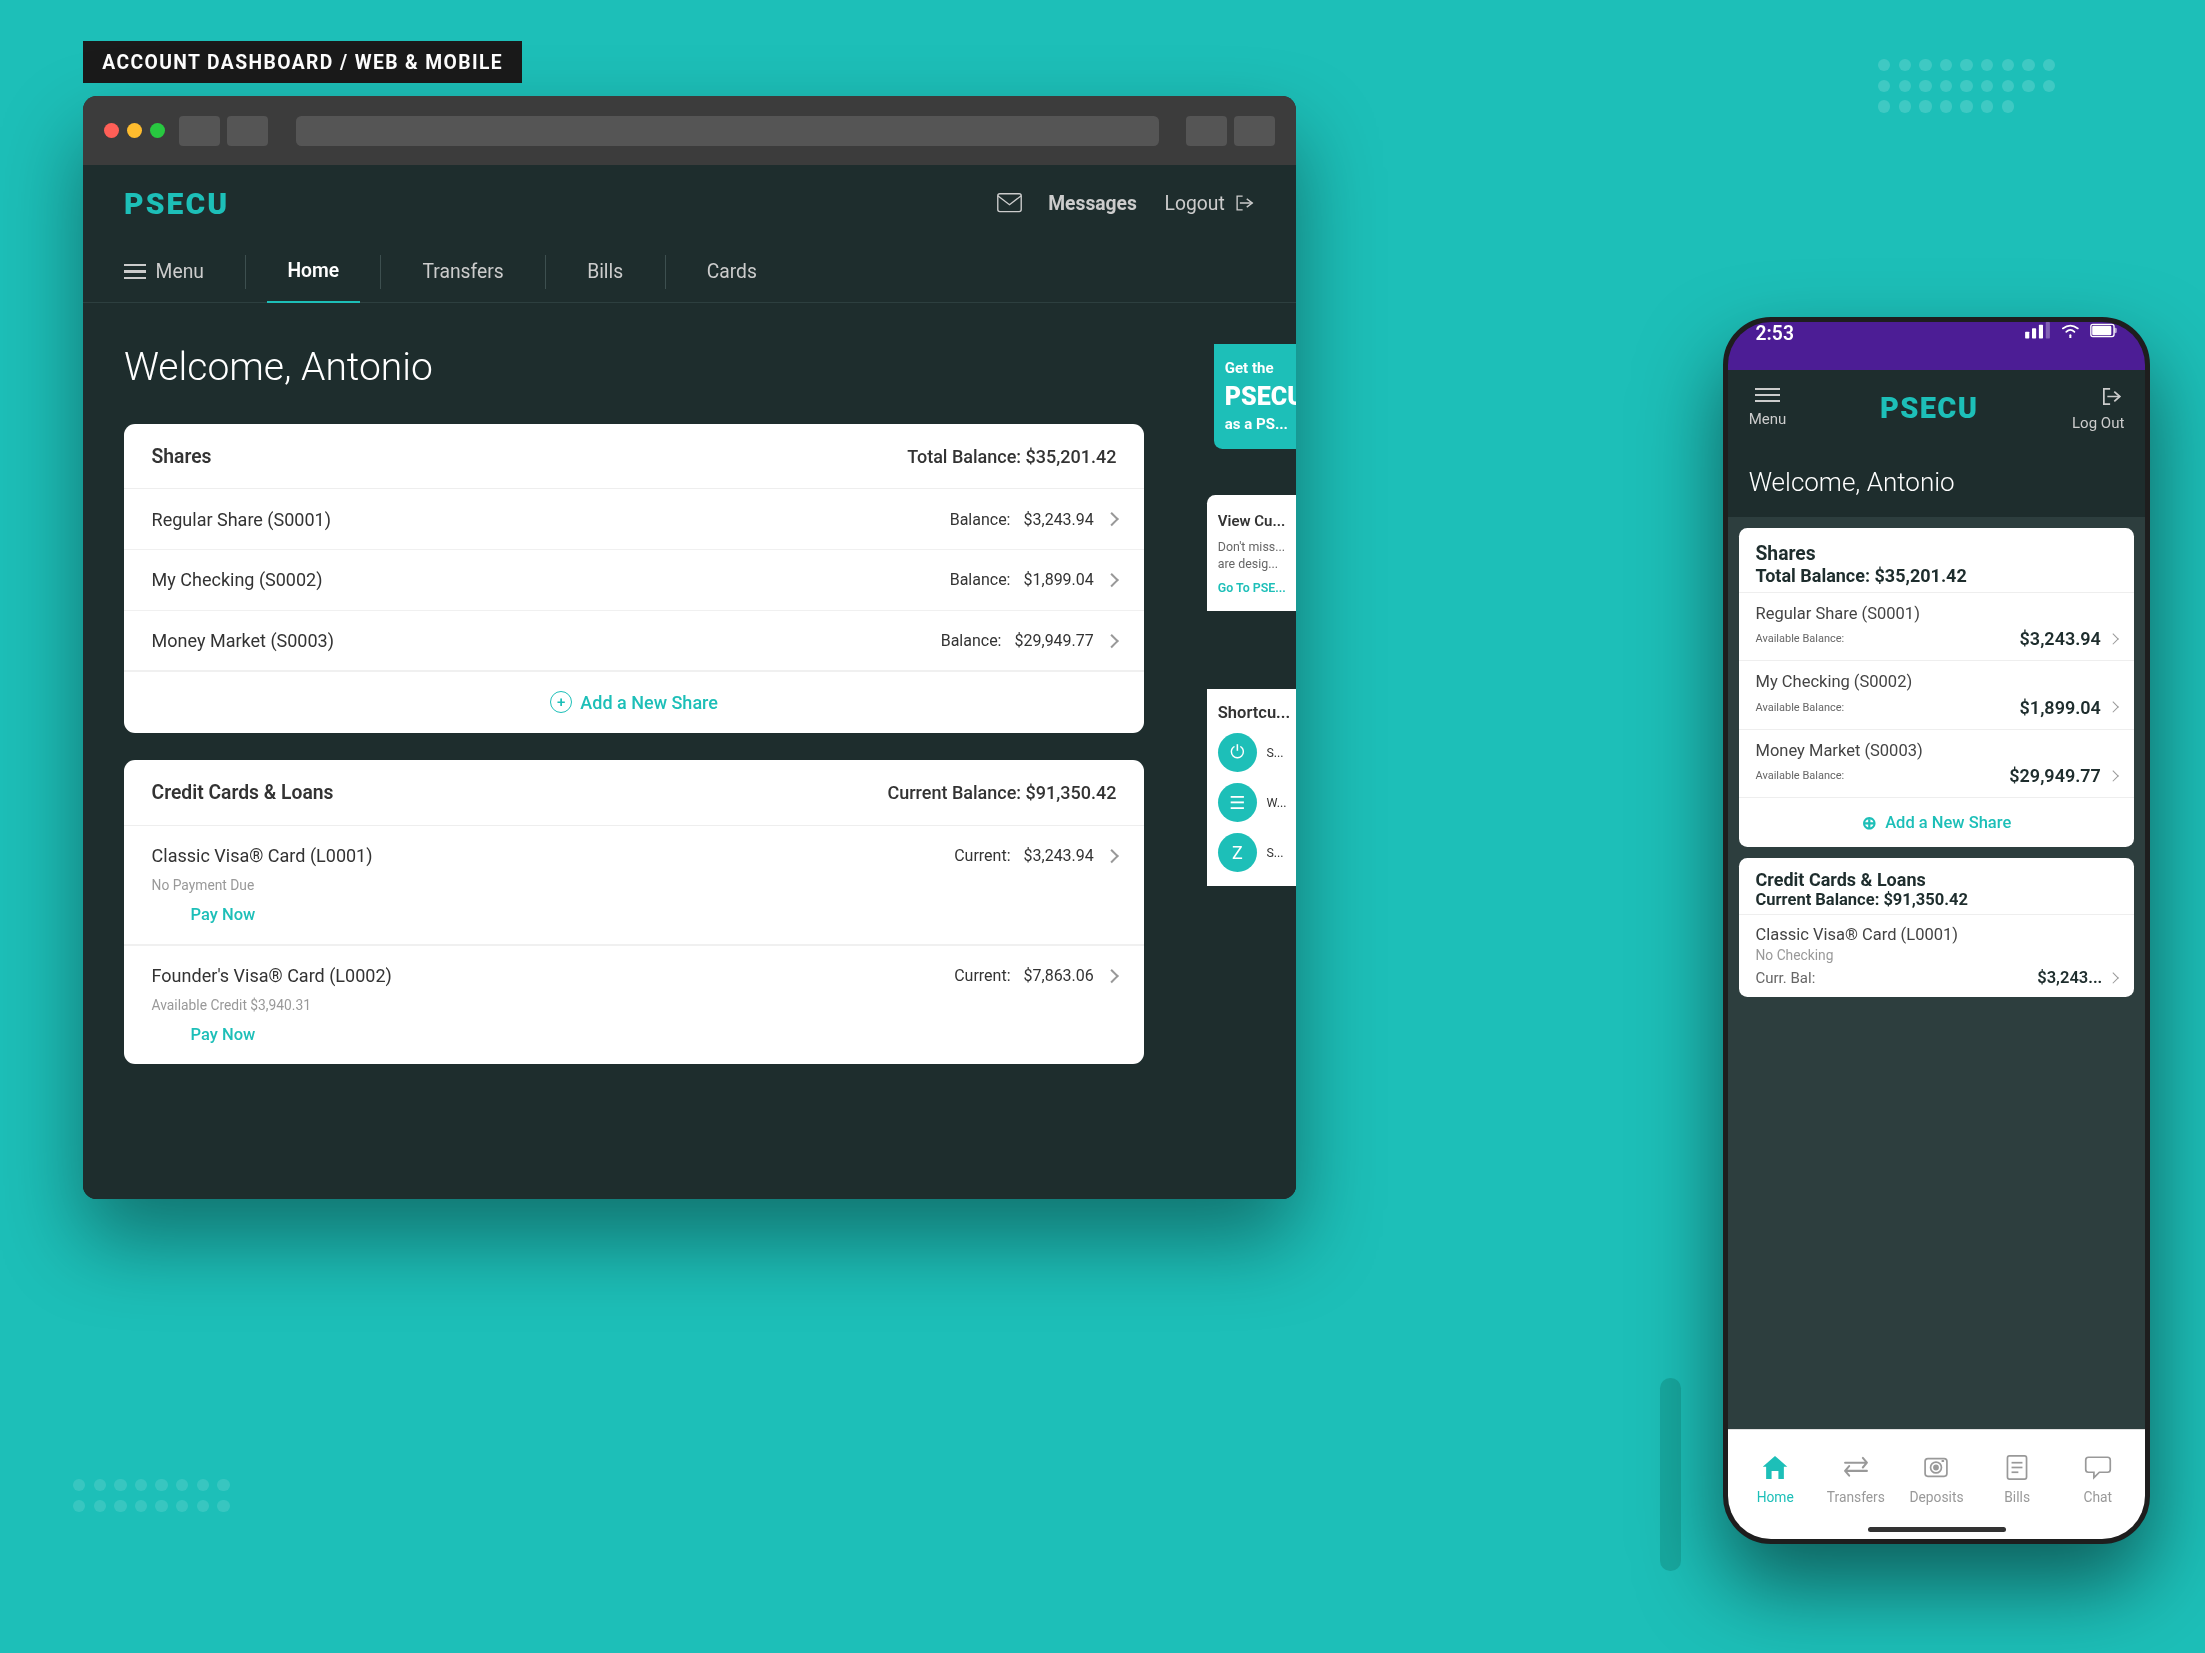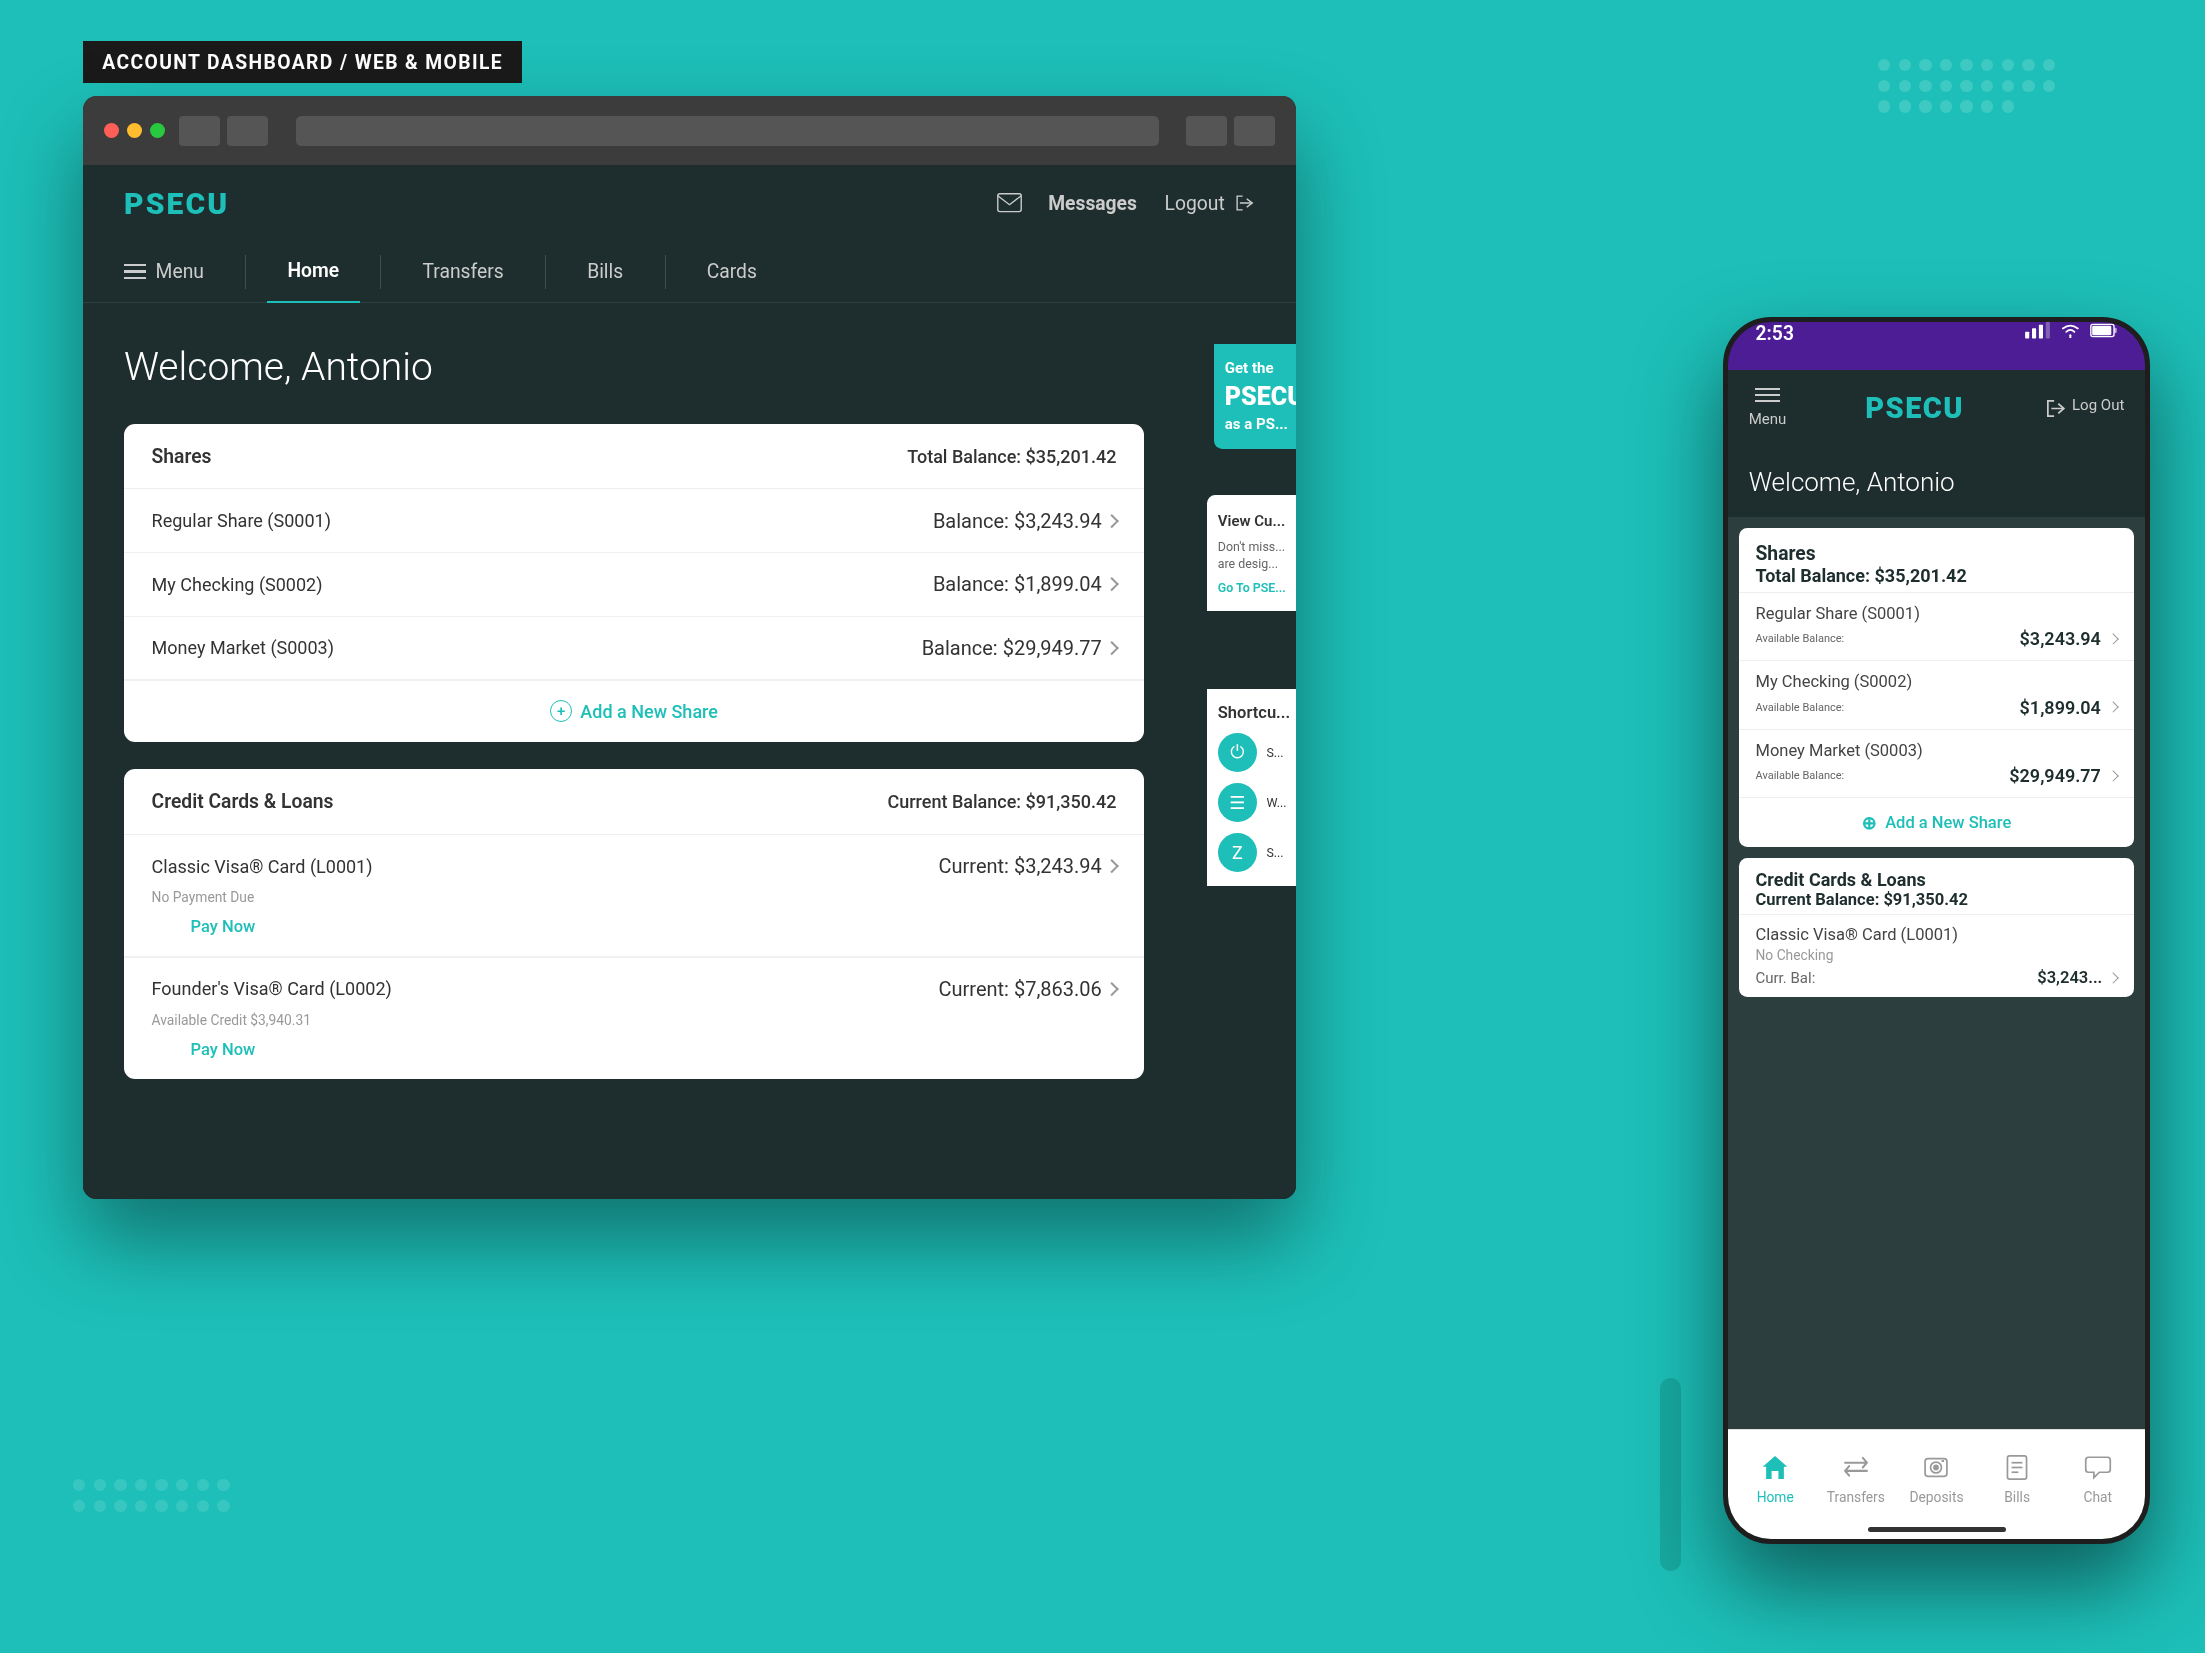--- a/index.html
+++ b/index.html
@@ -250,22 +250,22 @@
     }
 
     .account-row-left {
       font-size: 18px;
       color: #333;
     }
 
     .account-row-right {
       display: flex;
       align-items: center;
-      gap: 5px;
-      font-size: 20px;
+      gap: 13px;
+      font-size: 16px;
       color: #333;
     }
 
     .chevron-right {
       width: 9.6px;
       height: 9.6px;
       border-right: 2.1px solid #999;
       border-top: 2.1px solid #999;
       transform: rotate(45deg);
     }
@@ -369,22 +369,22 @@
 
     .mobile-logo {
       color: #1dbfb8;
       font-size: 29px;
       font-weight: 900;
       letter-spacing: 1.4px;
     }
 
     .mobile-logout-btn {
       display: flex;
-      flex-direction: row;
-      align-items: flex-start;
+      flex-direction: column;
+      align-items: flex-end;
       gap: 4.1px;
       color: #ccc;
       font-size: 13.8px;
     }
 
     .mobile-content {
       background: #2d3e3e;
       padding: 0;
       height: calc(100% - 193px);
       overflow: hidden;

